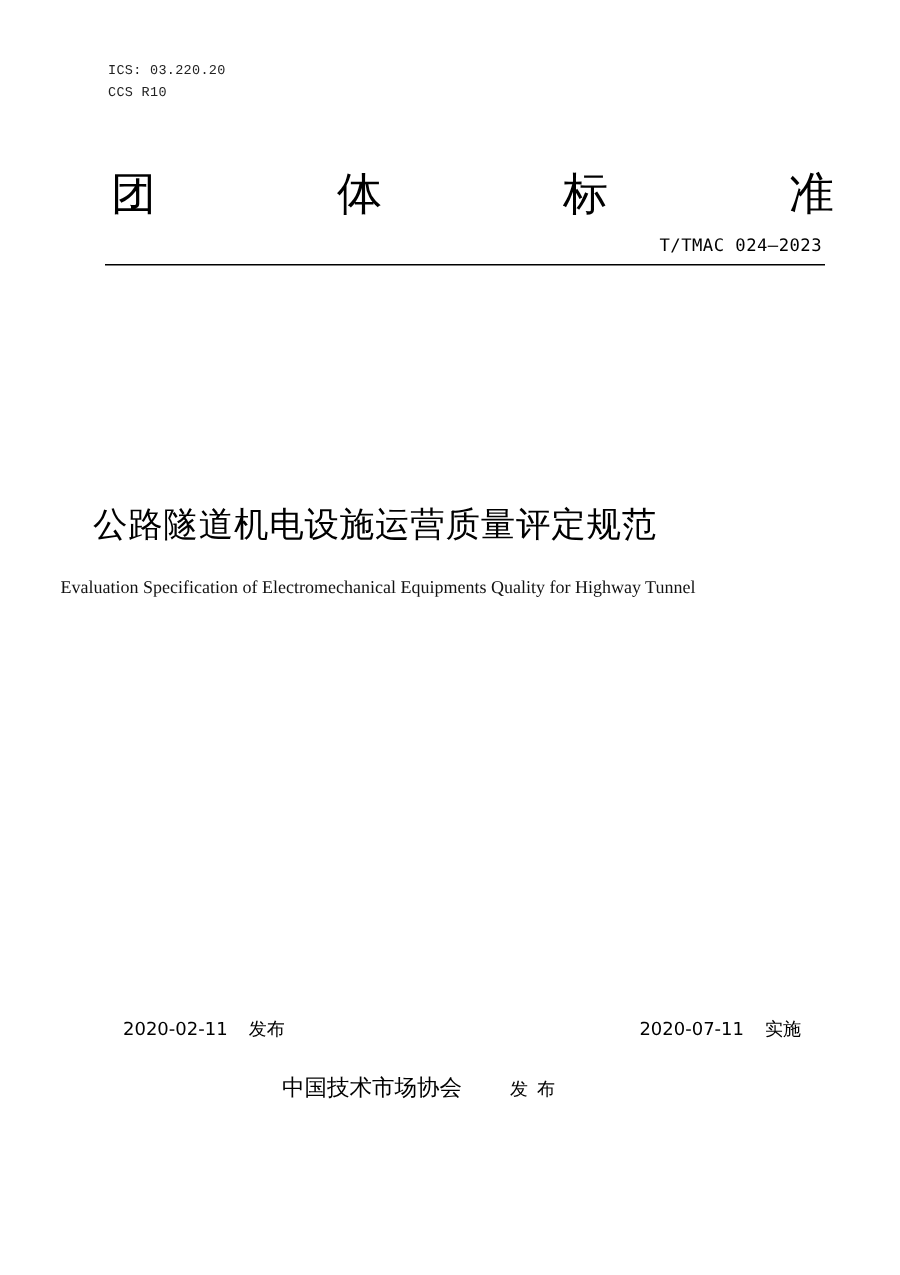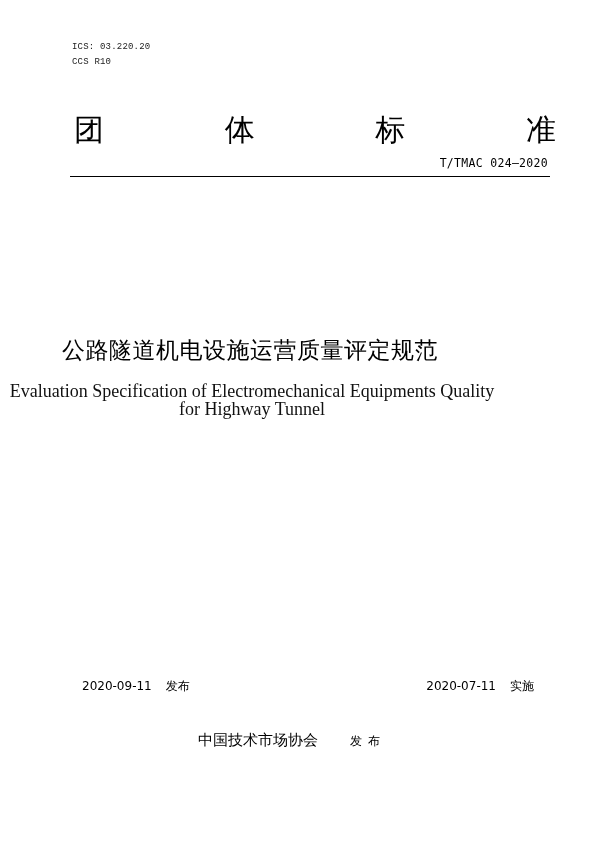--- a/index.html
+++ b/index.html
@@ -72,45 +72,44 @@
       line-height: 32px;
       letter-spacing: 0.5px;
     }
     .title-en {
       position: absolute;
       left: 0;
       top: 382px;
       width: 504px;
       text-align: center;
       font-family: "Liberation Serif", serif;
-      font-size: 18px;
+      font-size: 12px;
       line-height: 18px;
       color: #111;
     }
 
     .date-row {
       position: absolute;
       top: 678px;
       font-family: "DejaVu Sans", sans-serif;
       font-size: 12px;
       line-height: 16px;
     }
     .date-row .gap { display: inline-block; width: 14px; }
     .publish-date { left: 82px; }
     .effective-date { right: 66px; }
 
     .publisher {
       position: absolute;
-      left: 198px;
+      left: 188px;
       top: 714px;
       font-family: "DejaVu Sans", sans-serif;
       font-size: 15px;
       line-height: 22px;
       white-space: nowrap;
-      margin-top: 15px;
     }
     .publisher .issue {
       display: inline-block;
       margin-left: 32px;
       font-family: "DejaVu Serif", serif;
       font-size: 12px;
       letter-spacing: 6px;
     }
   </style>
 </head>
@@ -121,28 +120,28 @@
   <div>CCS  R10</div>
 </div>
 
 <div class="std-heading">
   <span>团</span>
   <span>体</span>
   <span>标</span>
   <span>准</span>
 </div>
 
-<div class="std-number">T/TMAC 024—2020</div>
+<div class="std-number">T/TMAC 024—2023</div>
 <div class="rule"></div>
 
 <div class="title-zh">公路隧道机电设施运营质量评定规范</div>
 <div class="title-en">Evaluation Specification of Electromechanical Equipments Quality for Highway Tunnel</div>
 
 <div class="date-row publish-date">
-  <span>2020-09-11</span><span class="gap"></span><span>发布</span>
+  <span>2020-02-11</span><span class="gap"></span><span>发布</span>
 </div>
 
 <div class="date-row effective-date">
   <span>2020-07-11</span><span class="gap"></span><span>实施</span>
 </div>
 
 <div class="publisher">
   <span>中国技术市场协会</span><span class="issue">发布</span>
 </div>
 

